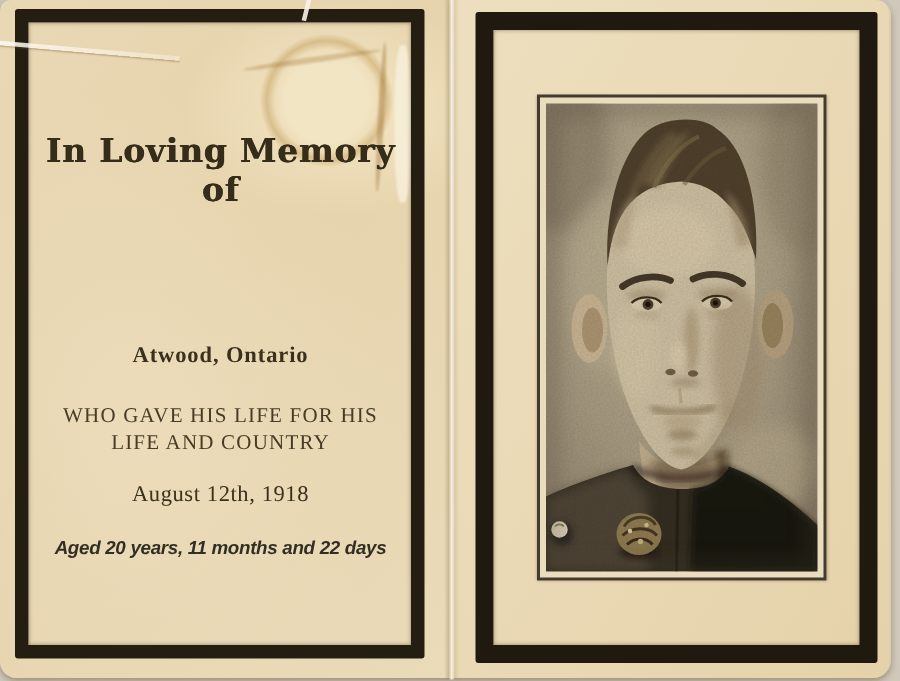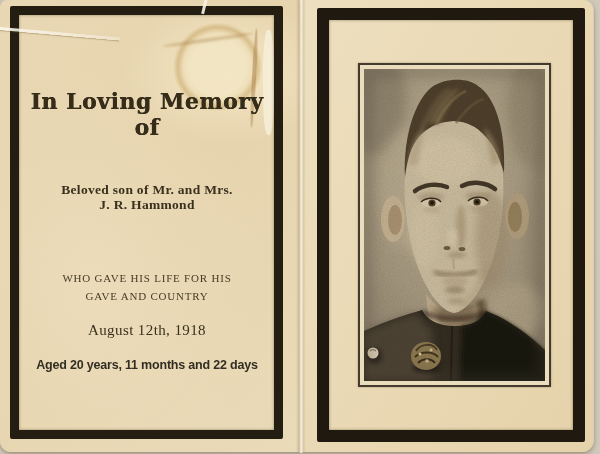--- a/index.html
+++ b/index.html
@@ -28,25 +28,25 @@
   .lp-content{position:absolute;left:14px;right:22px;top:0;height:100%;text-align:center;z-index:3;color:#39301d;}
   .lp-content > div{position:absolute;left:0;right:0;}
   .memory-header{
     top:88px;font-family:"DejaVu Serif",serif;font-weight:bold;
     font-size:22px;letter-spacing:.5px;color:#352c1a;
     text-shadow:.4px 0 0 #352c1a;
   }
   .name-line{top:140px;font-weight:bold;font-size:18px;letter-spacing:.8px;color:#332a18;}
   .beloved{top:182px;font-weight:bold;font-size:13.5px;line-height:15px;letter-spacing:.3px;}
   .residence{top:229px;font-weight:bold;font-size:15px;letter-spacing:.6px;}
-  .tribute{top:269px;font-size:11px;line-height:18px;letter-spacing:.8px;color:#453b26;}
+  .tribute{top:269px;font-size:14px;line-height:18px;letter-spacing:.8px;color:#453b26;}
   .death-date{top:322px;font-weight:normal;font-size:15px;letter-spacing:.4px;}
   .aged-line{
     top:358px;font-family:"Liberation Sans",sans-serif;font-weight:bold;
-    font-size:12.5px;letter-spacing:-.2px;color:#332e24;
+    font-size:12.5px;letter-spacing:-.2px;color:#332e24;font-style:italic;
   }
 
   
   .stain-blob{
     position:absolute;left:170px;top:18px;width:108px;height:115px;z-index:1;
     background:radial-gradient(closest-side at 45% 42%, #f2e5c3 58%, #eedfba 70%, rgba(188,148,78,.45) 82%, rgba(170,125,55,0) 92%);
     border-radius:45% 55% 60% 40% / 50% 45% 55% 50%;
     transform:rotate(-6deg);opacity:.95;
   }
   .torn-strip{position:absolute;left:263px;top:30px;width:11px;height:105px;z-index:1;
@@ -96,27 +96,24 @@
     <div class="stain-blob"></div>
     <div class="torn-strip"></div>
     <div class="tide-v"></div>
     <div class="tide-h"></div>
     <div class="frame-left"></div>
     <div class="crease-1"></div>
     <div class="crease-2"></div>
 
     <div class="lp-content">
       <div class="memory-header">In Loving Memory of</div>
-      <div class="beloved">
-        <div style="position:static">Beloved son of Mr. and Mrs.</div>
-        <div style="position:static">J. R. Hammond</div>
-      </div>
+      <div class="residence">Atwood, Ontario</div>
       <div class="tribute">
         <div style="position:static">WHO GAVE HIS LIFE FOR HIS</div>
-        <div style="position:static">GAVE AND COUNTRY</div>
+        <div style="position:static">LIFE AND COUNTRY</div>
       </div>
       <div class="death-date">August 12th, 1918</div>
       <div class="aged-line">Aged 20 years, 11 months and 22 days</div>
     </div>
   </div>
 
   <div class="fold"></div>
 
   <div class="panel panel-right">
     <div class="frame-right"></div>

